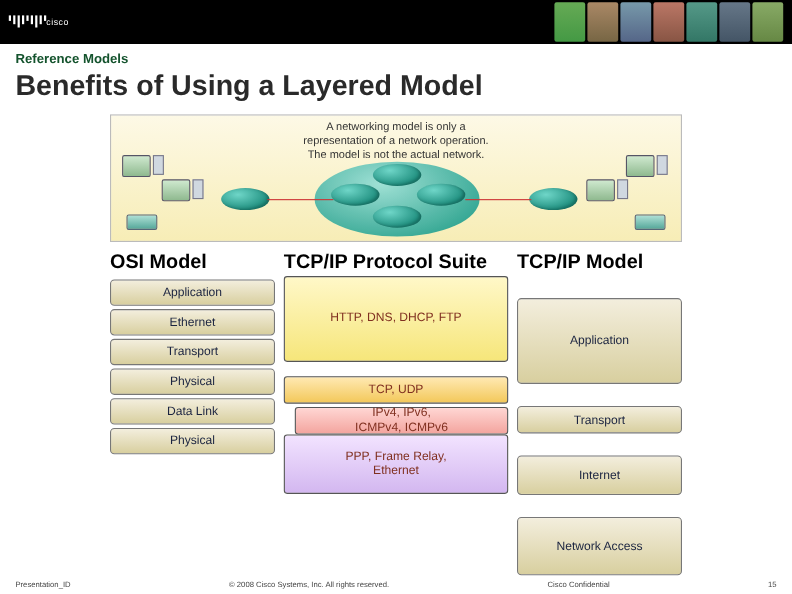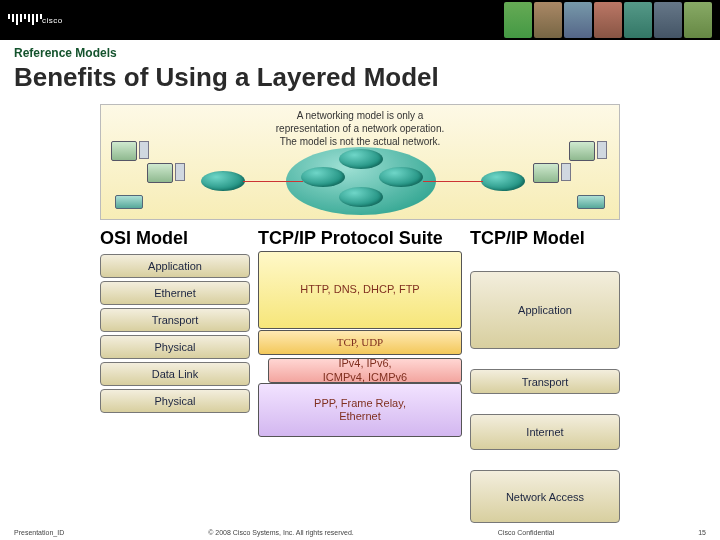--- a/index.html
+++ b/index.html
@@ -222,21 +222,21 @@
       <div class="layer">Ethernet</div>
       <div class="layer">Transport</div>
       <div class="layer">Physical</div>
       <div class="layer">Data Link</div>
       <div class="layer">Physical</div>
     </div>
 
     <div class="middle-col">
       <div class="col-header">TCP/IP Protocol  Suite</div>
       <div class="band band-app" style="height:78px;">HTTP, DNS, DHCP, FTP</div>
-      <div class="band band-trn" style="height:25px; margin-top:1px;font-family:Liberation Serif, serif;">TCP, UDP</div>
+      <div class="band band-trn" style="height:25px; margin-top:13px;">TCP, UDP</div>
       <div class="band band-net" style="height:25px; margin-top:3px; white-space:pre-line;margin-left:10px;">IPv4, IPv6,
 ICMPv4, ICMPv6</div>
       <div class="band band-lnk" style="height:54px; margin-top:0; white-space:pre-line;">PPP, Frame Relay,
 Ethernet</div>
     </div>
 
     <div class="col" style="gap:20px;">
       <div class="col-header">TCP/IP Model</div>
       <div class="right-layer" style="height:78px;">Application</div>
       <div class="right-layer" style="height:25px;">Transport</div>

